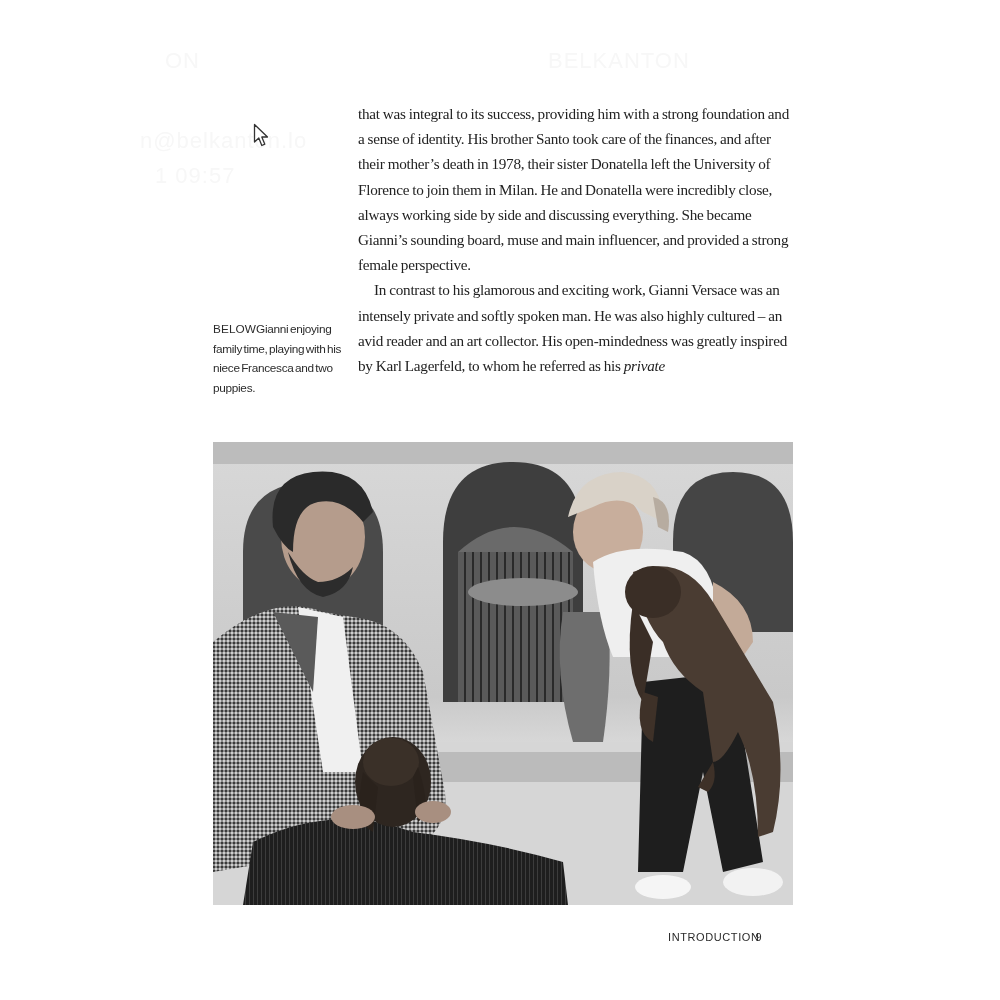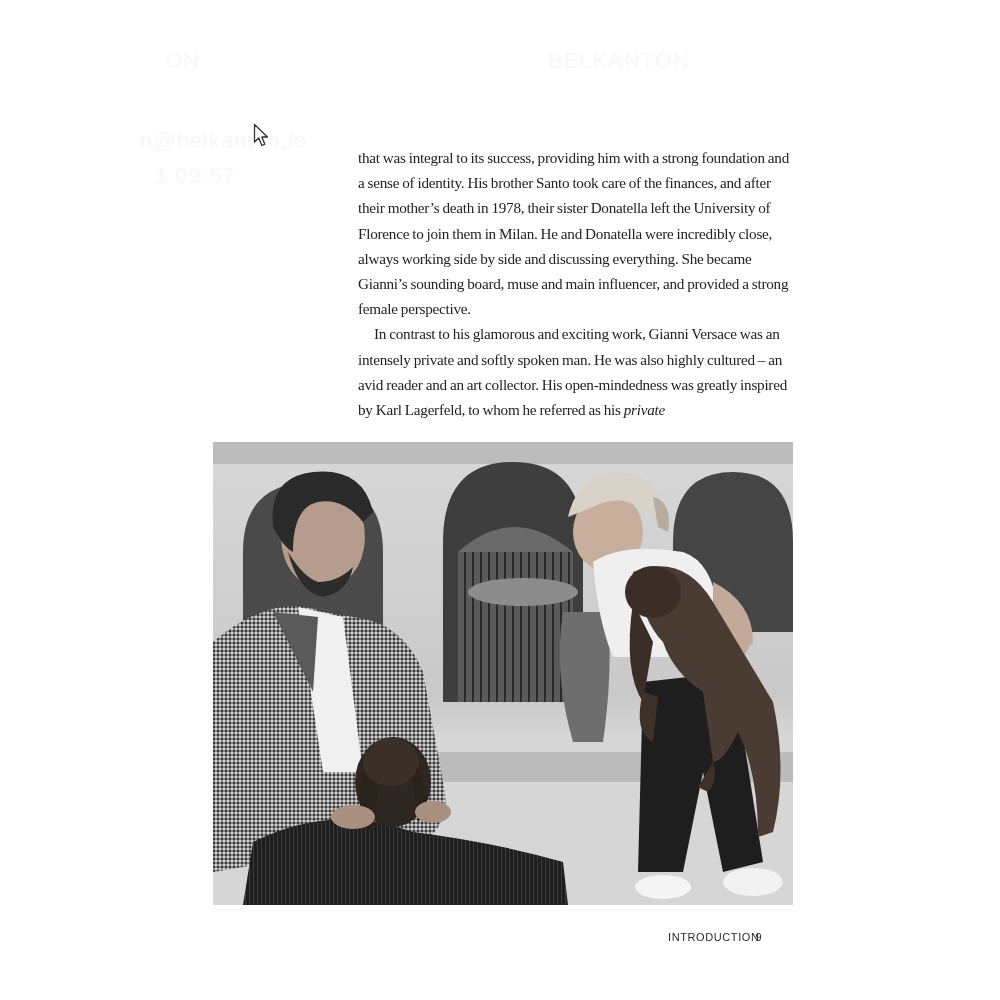--- a/index.html
+++ b/index.html
@@ -32,21 +32,20 @@
       position: absolute;
       left: 358px;
       top: 101px;
       width: 440px;
       font-family: "Liberation Serif", serif;
       font-size: 15.2px;
       line-height: 25.2px;
       color: #222222;
       letter-spacing: -0.25px;
       word-spacing: -0.5px;
-      margin-top: 44px;
     }
     .body-text p {
       margin: 0;
     }
     .body-text p.indent {
       text-indent: 16px;
     }
     .body-text em {
       font-style: italic;
     }
@@ -109,20 +108,23 @@
   <div class="watermark" style="left:165px;top:48px;">ON</div>
   <div class="watermark" style="left:548px;top:48px;">BELKANTON</div>
   <div class="watermark" style="left:140px;top:128px;">n@belkanton.lo</div>
   <div class="watermark" style="left:155px;top:163px;">1 09:57</div>
 
   <div class="body-text">
     <p>that was integral to its success, providing him with a strong foundation and a sense of identity. His brother Santo took care of the finances, and after their mother’s death in 1978, their sister Donatella left the University of Florence to join them in Milan. He and Donatella were incredibly close, always working side by side and discussing everything. She became Gianni’s sounding board, muse and main influencer, and provided a strong female perspective.</p>
     <p class="indent"><span>In contrast to his glamorous and exciting work, Gianni Versace was an intensely private and softly spoken man. He was also highly cultured – an avid reader and an art collector. His open-mindedness was greatly inspired by Karl Lagerfeld, to whom he referred as his </span><em>private</em></p>
   </div>
 
+  <div class="caption">
+    <span class="caption-label">BELOW</span><span>Gianni enjoying family time, playing with his niece Francesca and two puppies.</span>
+  </div>
 
   <div class="photo" title="Black and white photograph of Gianni Versace crouching and smiling while holding a puppy, next to his young niece Francesca who is holding another puppy, in a courtyard with arched doorways and a fountain">
     <svg viewBox="0 0 580 463" xmlns="http://www.w3.org/2000/svg">
       <defs>
         <linearGradient id="bgGrad" x1="0" y1="0" x2="0" y2="1">
           <stop offset="0" stop-color="#d8d8d8"></stop>
           <stop offset="0.55" stop-color="#c9c9c9"></stop>
           <stop offset="0.75" stop-color="#e6e6e6"></stop>
           <stop offset="1" stop-color="#dcdcdc"></stop>
         </linearGradient>

